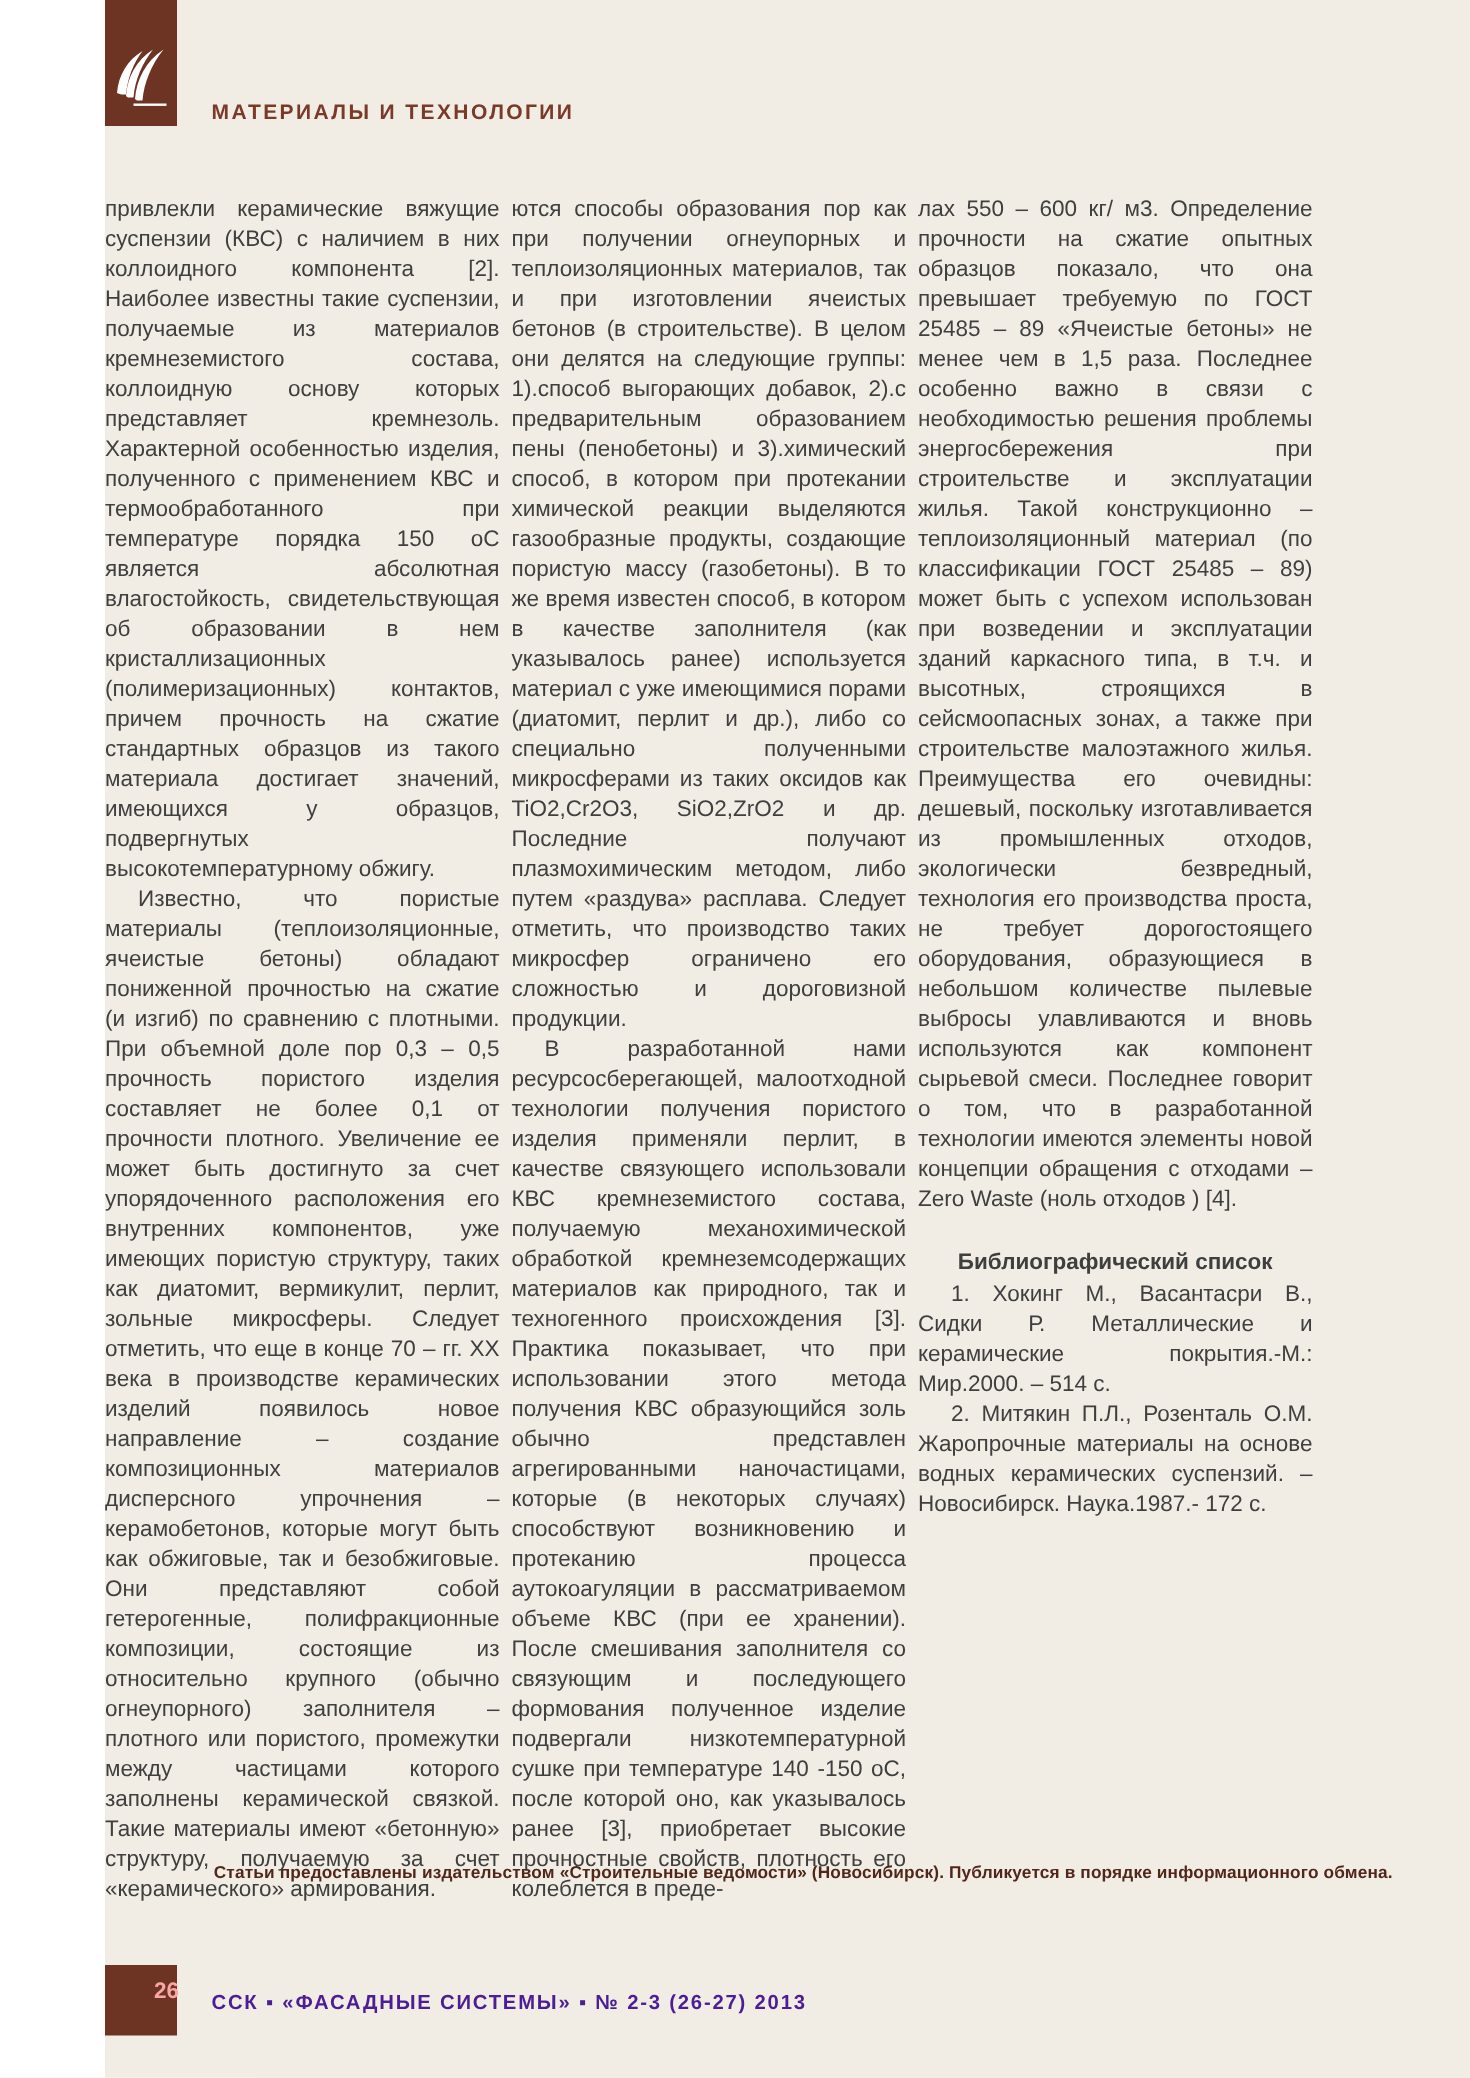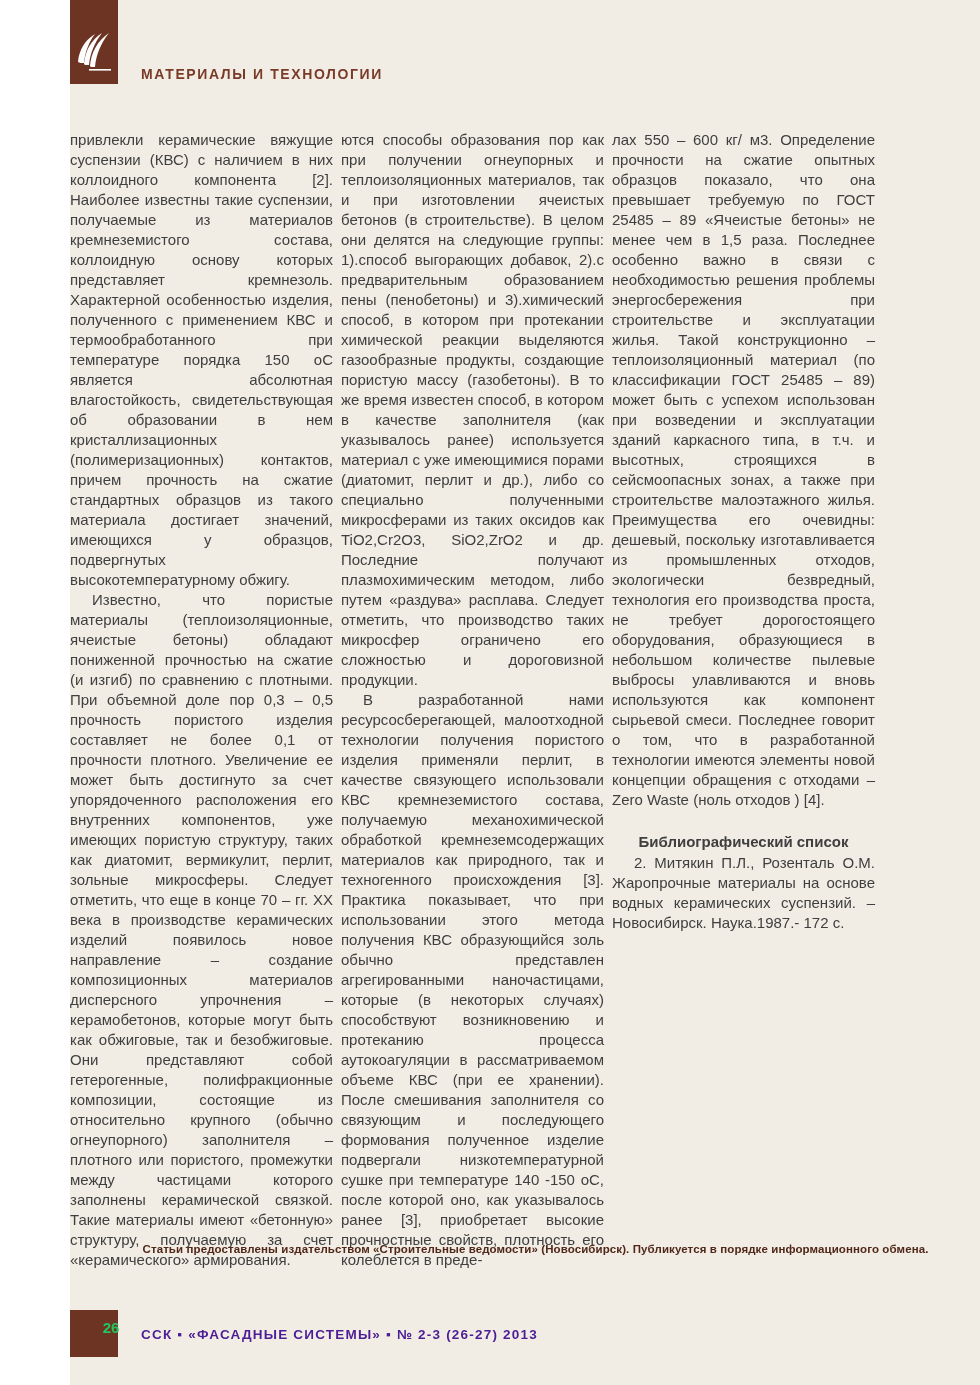--- a/index.html
+++ b/index.html
@@ -53,21 +53,21 @@
     letter-spacing:0.1px;
     padding-left:45px;
   }
   
   .page-num-box{
     position:absolute;left:70px;top:1310px;width:48px;height:47px;
     background:#6d3323;
     display:flex;align-items:flex-start;justify-content:center;
   }
   .page-num{
-    color:#22c55e;font-size:15px;font-weight:bold;margin-top:9px;margin-left:34px;
+    color:#fca5a5;font-size:15px;font-weight:bold;margin-top:9px;margin-left:34px;
   }
   .journal-line{
     position:absolute;left:141px;top:1327px;
     color:#4c1d95;font-size:13.5px;font-weight:600;
     letter-spacing:1.2px;
   }
 </style>
 </head>
 <body>
 
@@ -93,20 +93,21 @@
       <p>привлекли керамические вяжущие суспензии (КВС) с наличием в них коллоидного компонента [2]. Наиболее известны такие суспензии, получаемые из материалов кремнеземистого состава, коллоидную основу которых представляет кремнезоль. Характерной особенностью изделия, полученного с применением КВС и термообработанного при температуре порядка 150 оС является абсолютная влагостойкость, свидетельствующая об образовании в нем кристаллизационных (полимеризационных) контактов, причем прочность на сжатие стандартных образцов из такого материала достигает значений, имеющихся у образцов, подвергнутых высокотемпературному обжигу.</p>
       <p class="indent">Известно, что пористые материалы (теплоизоляционные, ячеистые бетоны) обладают пониженной прочностью на сжатие (и изгиб) по сравнению с плотными. При объемной доле пор 0,3 – 0,5 прочность пористого изделия составляет не более 0,1 от прочности плотного. Увеличение ее может быть достигнуто за счет упорядоченного расположения его внутренних компонентов, уже имеющих пористую структуру, таких как диатомит, вермикулит, перлит, зольные микросферы. Следует отметить, что еще в конце 70 – гг. ХХ века в производстве керамических изделий появилось новое направление – создание композиционных материалов дисперсного упрочнения – керамобетонов, которые могут быть как обжиговые, так и безобжиговые. Они представляют собой гетерогенные, полифракционные композиции, состоящие из относительно крупного (обычно огнеупорного) заполнителя  – плотного или пористого, промежутки между частицами которого заполнены керамической связкой. Такие материалы имеют «бетонную» структуру, получаемую за счет «керамического» армирования.</p>
     </div>
     <div class="col">
       <p>ются способы образования пор как при получении огнеупорных и теплоизоляционных материалов, так и при изготовлении ячеистых бетонов (в строительстве). В целом они делятся на следующие группы: 1).способ выгорающих добавок, 2).с предварительным образованием пены (пенобетоны) и 3).химический способ, в котором при протекании химической реакции выделяются газообразные продукты, создающие пористую массу (газобетоны). В то же время известен способ, в котором в качестве заполнителя (как указывалось ранее) используется материал с уже имеющимися порами (диатомит, перлит и др.), либо со специально полученными микросферами из таких оксидов как TiO2,Cr2O3, SiO2,ZrO2 и др. Последние получают плазмохимическим методом, либо путем «раздува» расплава. Следует отметить, что производство таких микросфер ограничено его сложностью и дороговизной продукции.</p>
       <p class="indent">В разработанной нами ресурсосберегающей, малоотходной технологии получения пористого изделия применяли перлит, в качестве связующего использовали КВС кремнеземистого состава, получаемую механохимической обработкой кремнеземсодержащих материалов как природного, так и техногенного происхождения [3]. Практика показывает, что при использовании этого метода получения КВС образующийся золь обычно представлен агрегированными наночастицами, которые (в некоторых случаях) способствуют возникновению и протеканию процесса аутокоагуляции в рассматриваемом объеме КВС (при ее хранении). После смешивания заполнителя со связующим и последующего формования полученное изделие подвергали низкотемпературной сушке при температуре 140 -150 оС, после которой оно, как указывалось ранее [3], приобретает высокие прочностные свойств, плотность его колеблется в преде-</p>
     </div>
     <div class="col">
       <p>лах 550 – 600 кг/ м3. Определение прочности на сжатие опытных образцов показало, что она превышает требуемую по ГОСТ 25485 – 89 «Ячеистые бетоны» не менее чем в 1,5 раза. Последнее особенно важно в связи с необходимостью решения проблемы энергосбережения при строительстве и эксплуатации жилья. Такой конструкционно – теплоизоляционный материал (по классификации ГОСТ 25485 – 89) может быть с успехом использован при возведении и эксплуатации зданий каркасного типа, в т.ч. и высотных, строящихся в сейсмоопасных зонах, а также при строительстве малоэтажного жилья. Преимущества его очевидны: дешевый, поскольку изготавливается из промышленных отходов, экологически безвредный, технология его производства проста, не требует дорогостоящего оборудования, образующиеся в небольшом количестве пылевые выбросы улавливаются и вновь используются как компонент сырьевой смеси. Последнее говорит о том, что в разработанной технологии имеются элементы новой концепции обращения с отходами – Zero Waste (ноль отходов ) [4].</p>
       <p class="bib-heading">Библиографический список</p>
+      <p class="indent">1. Хокинг М., Васантасри В., Сидки Р. Металлические и керамические покрытия.-М.: Мир.2000. – 514 с.</p>
       <p class="indent">2. Митякин П.Л., Розенталь О.М. Жаропрочные материалы на основе водных керамических суспензий. – Новосибирск. Наука.1987.- 172 с.</p>
     </div>
   </div>
 
   <div class="notice">Статьи предоставлены издательством «Строительные ведомости» (Новосибирск). Публикуется в порядке информационного обмена.</div>
 
   <div class="page-num-box">
     <span class="page-num">26</span>
   </div>
   <div class="journal-line">ССК ▪ «ФАСАДНЫЕ СИСТЕМЫ» ▪ № 2-3 (26-27) 2013</div>

